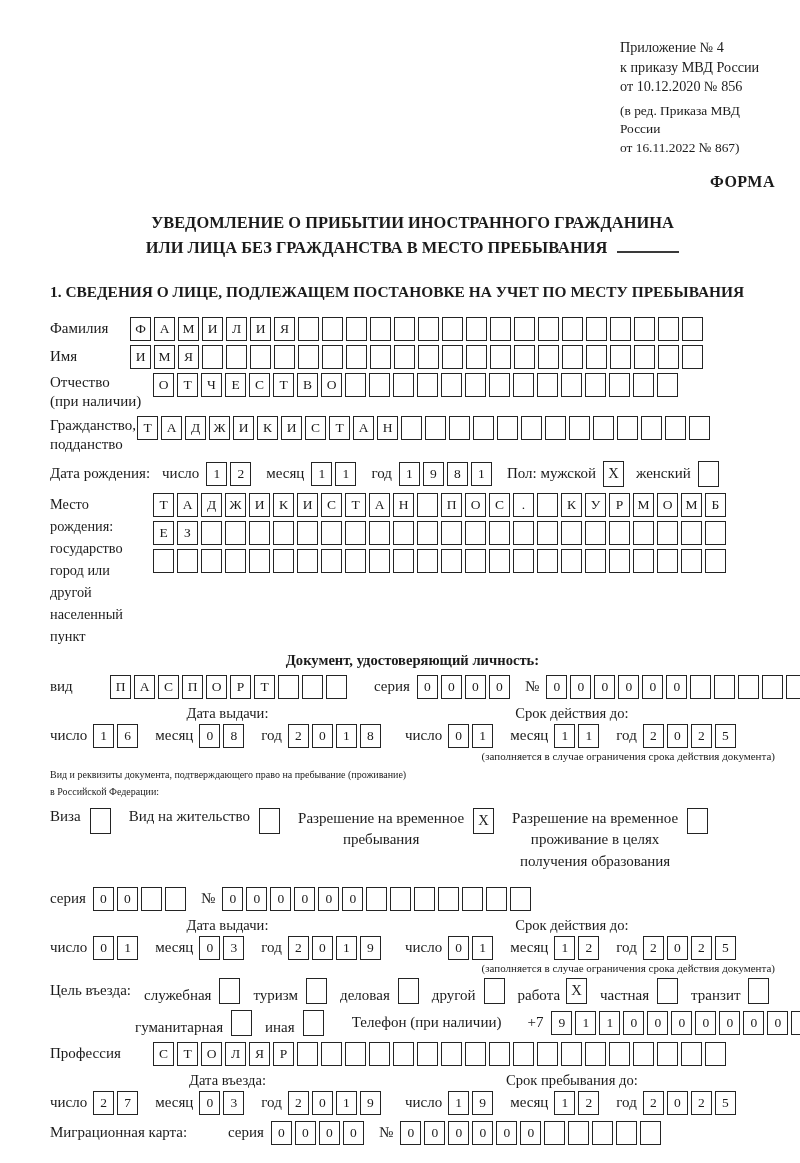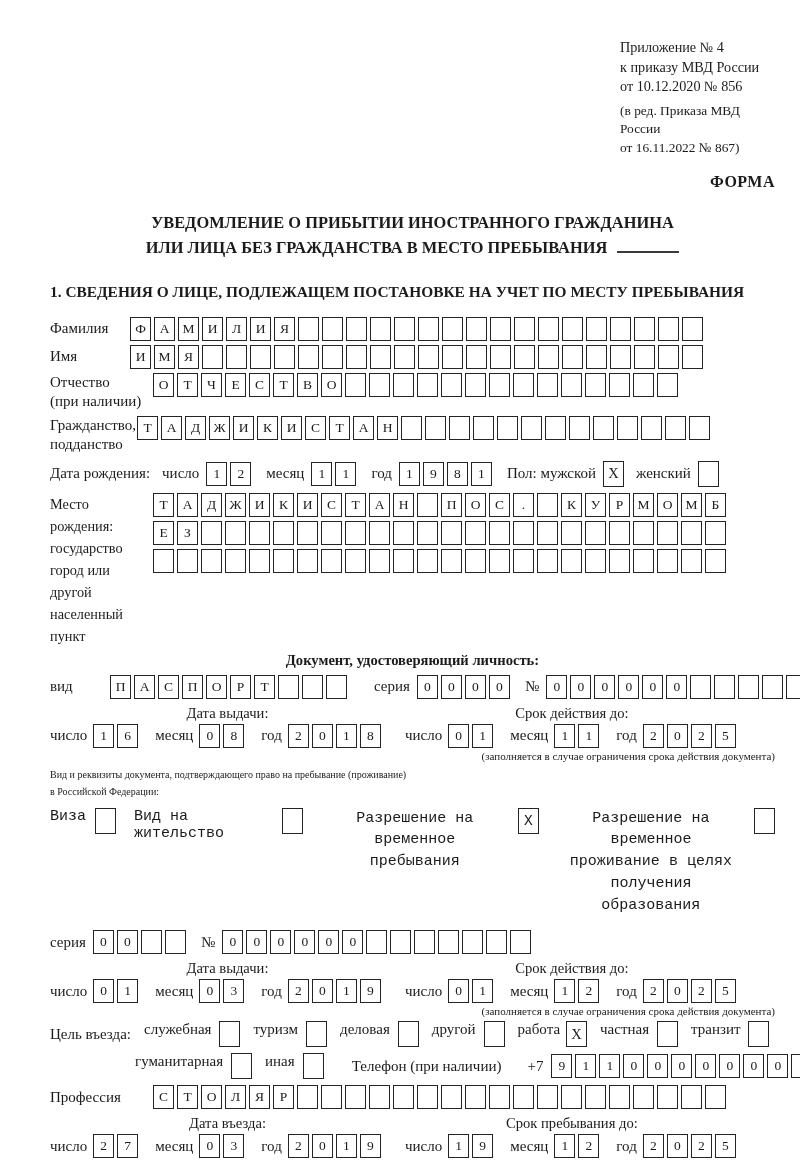--- a/index.html
+++ b/index.html
@@ -48,26 +48,26 @@
   .dcol.left{width:355px;}
   .dhead{text-align:center;font-size:14.6px;margin-bottom:2px;}
   .dg{display:flex;align-items:center;}
   .dg .slbl{margin:0 6px 0 14px;}
   .dg .slbl.first{margin-left:0;}
   .note{font-size:11px;text-align:right;margin-top:2px;margin-bottom:4px;}
   
   .docheading{text-align:center;font-weight:bold;font-size:14.6px;margin:4px 0 6px 0;}
   .intro{font-size:10px;line-height:1.7;margin-top:4px;}
   
-  .resopts{display:flex;align-items:flex-start;margin:8px 0 14px 0;font-family:Liberation Mono, monospace;}
+  .resopts{display:flex;align-items:flex-start;margin:8px 0 14px 0;}
   .opt{display:flex;align-items:flex-start;margin-right:18px;}
   .opt .olbl{margin-right:9px;}
   .opt .center{text-align:center;line-height:1.45;}
   
-  .popt{display:flex;align-items:flex-start;margin-left:13px;}
+  .popt{display:flex;align-items:flex-end;margin-left:13px;}
   .popt .box{margin-left:8px;}
   .popt.tight .box{margin-left:6px;}
   .purpose2{margin-left:85px;margin-top:6px;}
   .phone-lbl{margin-left:28px;}
   .phone-pre{margin-left:26px;margin-right:8px;}
   .mt6{margin-top:6px;}
 </style>
 </head>
 <body>
 

